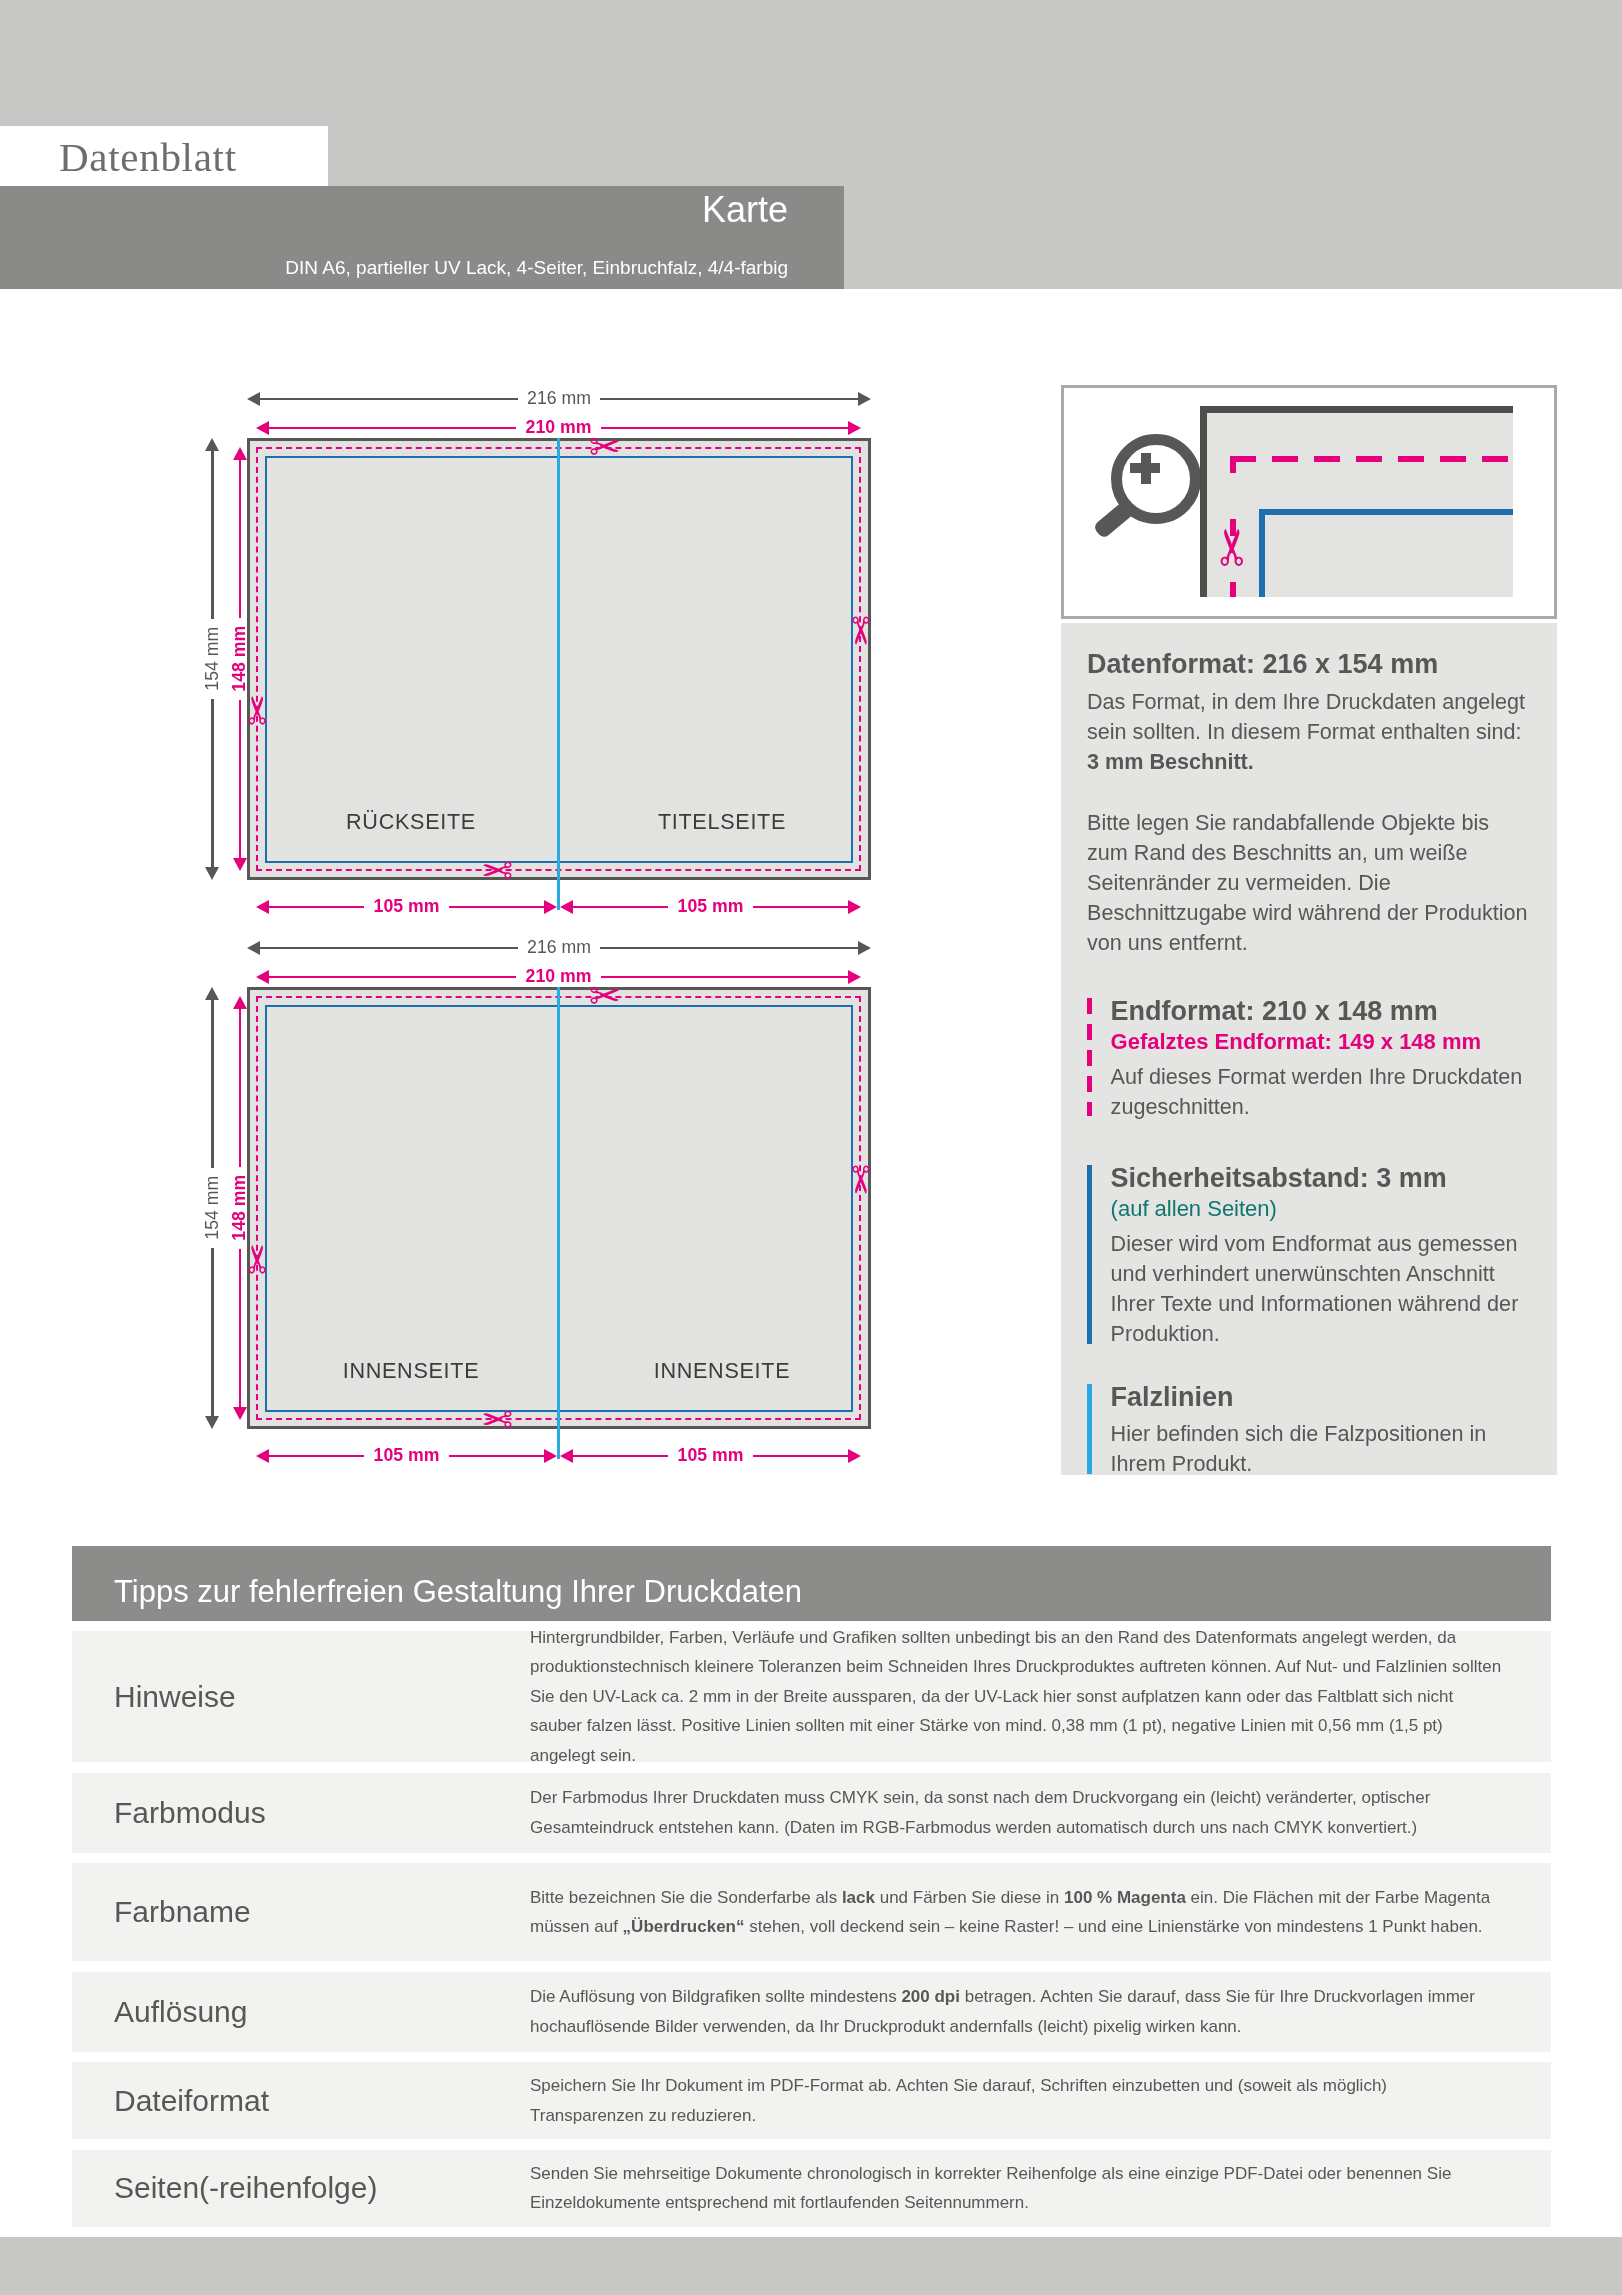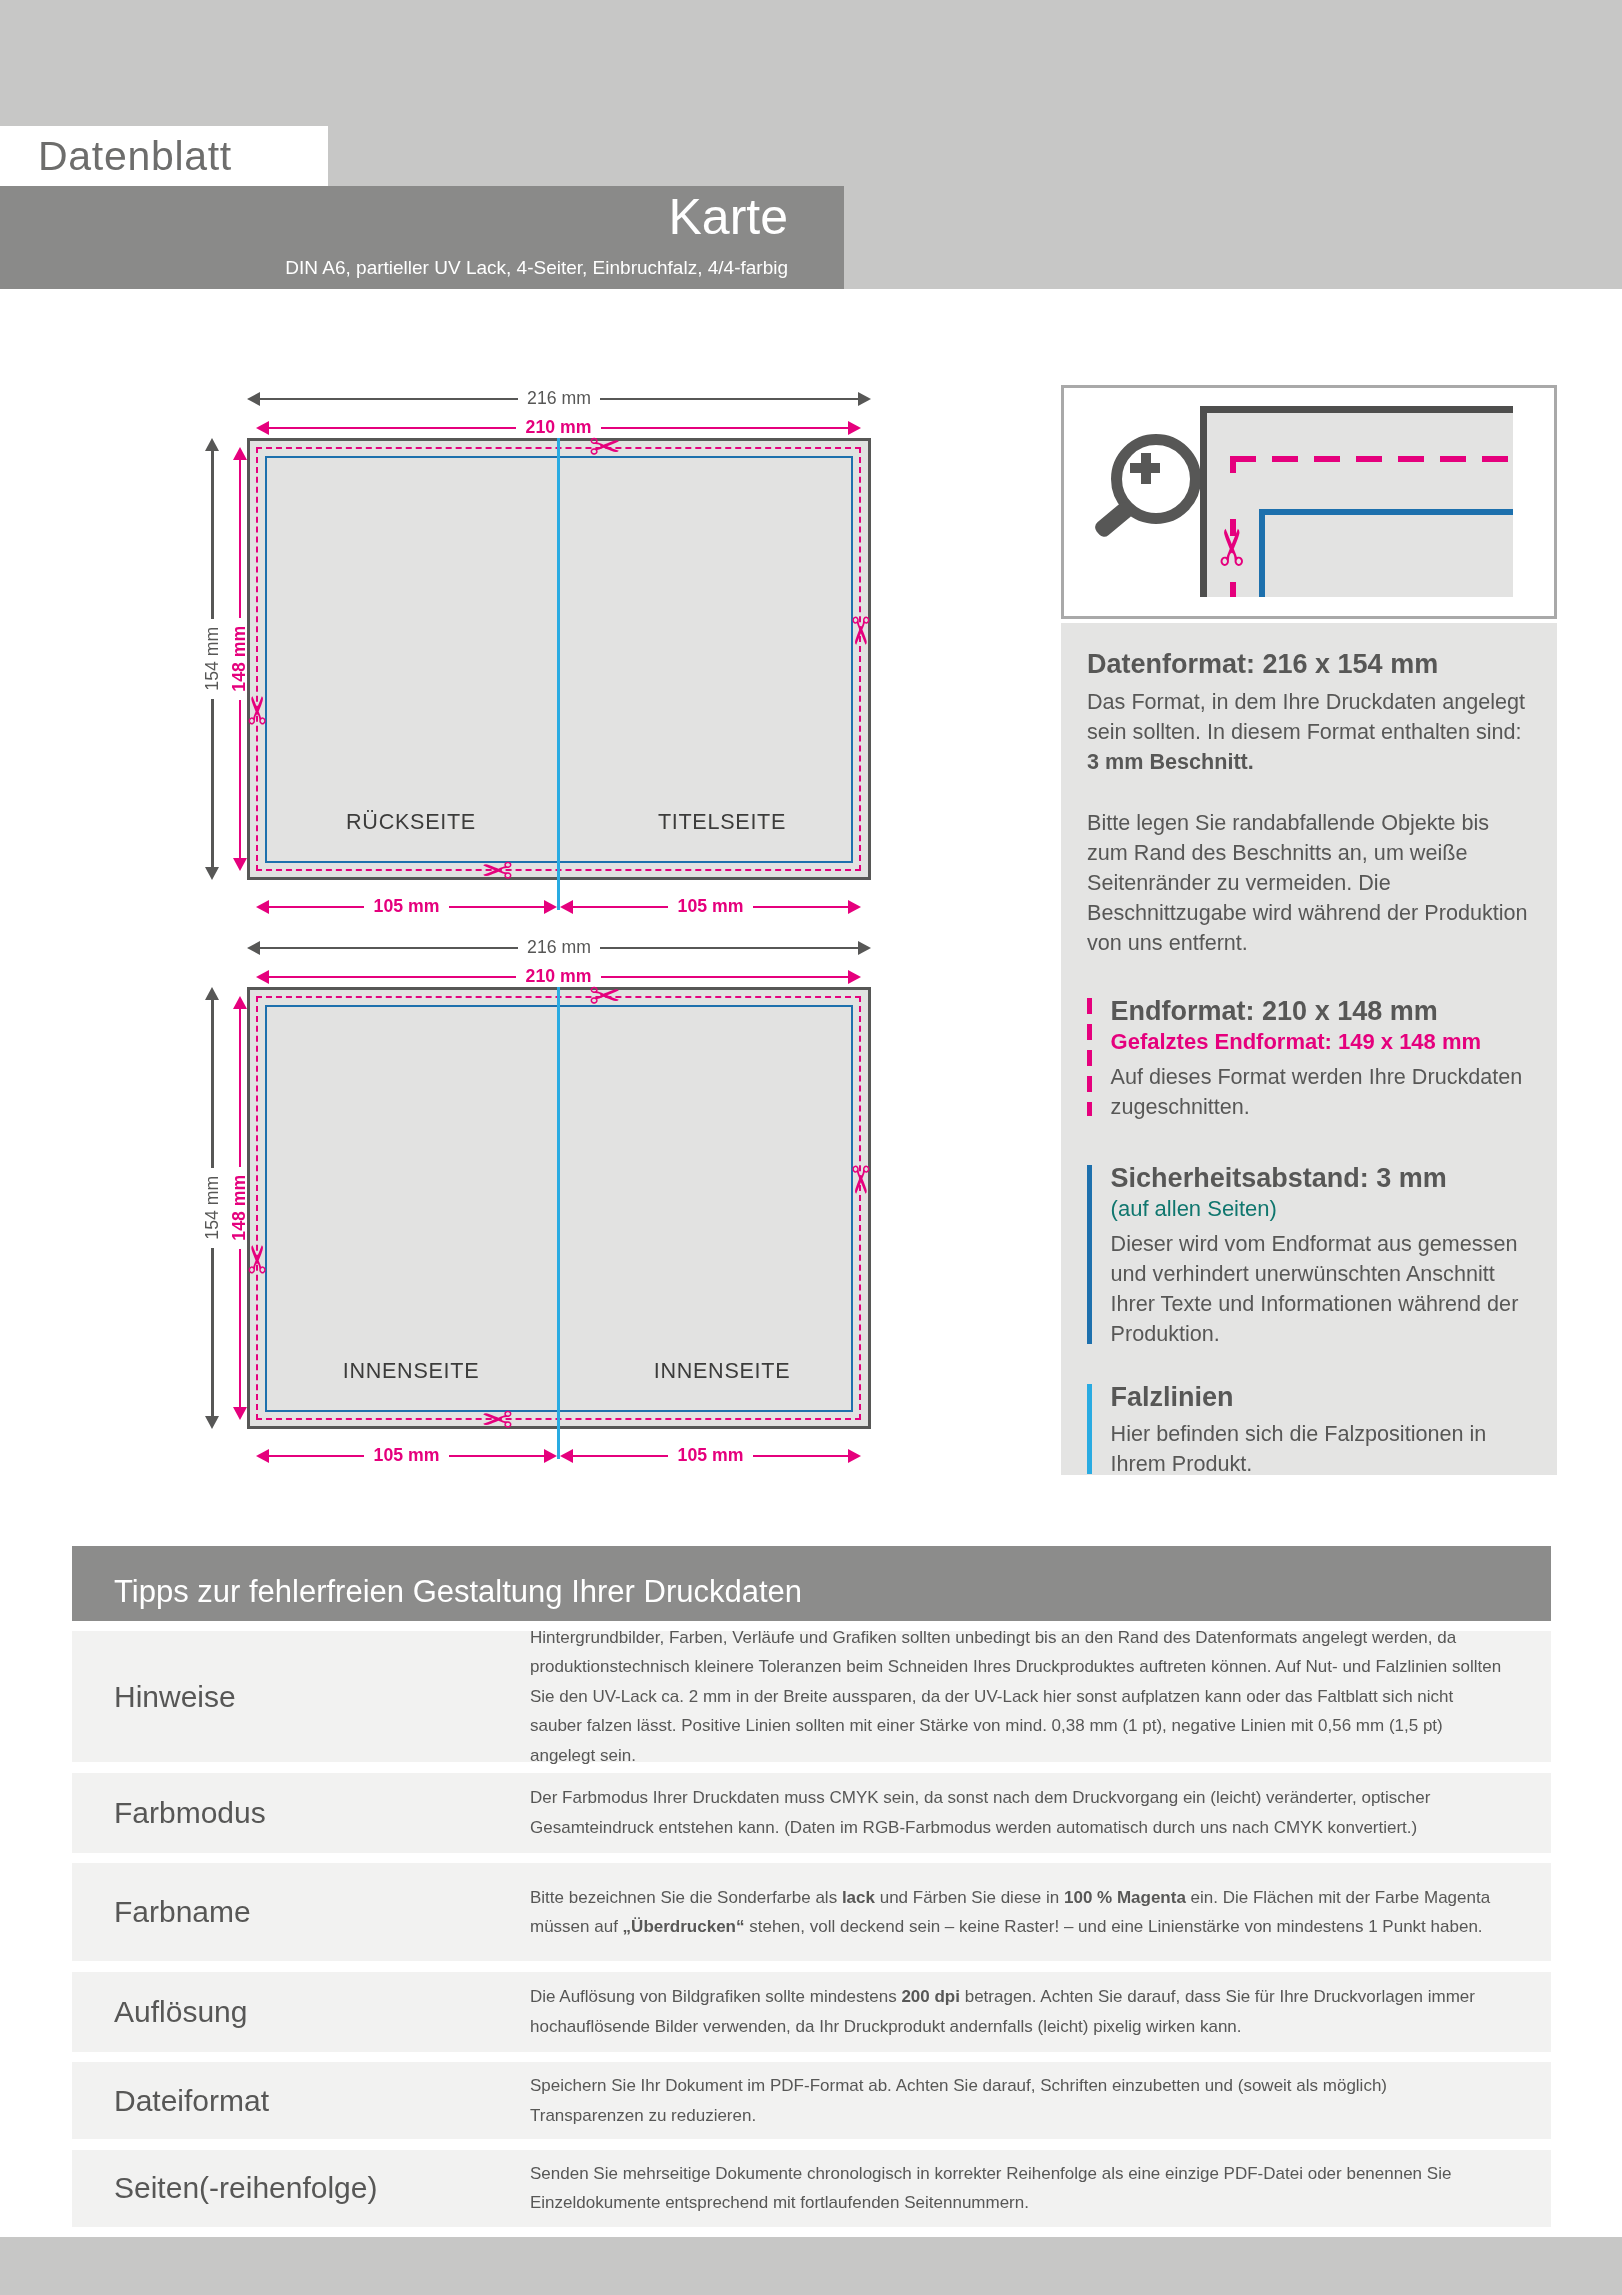--- a/index.html
+++ b/index.html
@@ -3,23 +3,23 @@
 <meta charset="utf-8">
 <style>
   html,body{margin:0;padding:0;background:#ffffff;}
   body{font-family:"Liberation Sans", sans-serif;}
   .page{position:relative;width:1623px;height:2295px;background:#ffffff;overflow:hidden;}
   .abs{position:absolute;box-sizing:border-box;}
 
   
   .hdr-gray{left:0;top:0;width:1623px;height:289px;background:#c7c7c6;}
   .datenblatt-box{left:0;top:126px;width:328px;height:61px;background:#ffffff;display:flex;align-items:center;}
-  .datenblatt-box span{font-size:41px;color:#6d6d6c;padding-left:38px;letter-spacing:0.7px;}
+  .datenblatt-box span{font-size:41px;color:#6d6d6c;padding-left:59px;letter-spacing:0.7px;font-family:Liberation Serif, serif;}
   .title-band{left:0;top:186px;width:844px;height:103px;background:#8a8a89;display:flex;flex-direction:column;align-items:flex-end;justify-content:space-between;padding:5.2px 56px 10.5px 0;box-sizing:border-box;}
-  .title-band .karte{font-size:50px;color:#ffffff;line-height:1.05;}
+  .title-band .karte{font-size:36px;color:#ffffff;line-height:1.05;}
   .title-band .subtitle{font-size:19px;color:#ffffff;}
 
   
   .diagram{left:196px;width:733px;height:553px;}
   .rect-outer{left:51px;top:49px;width:624px;height:442px;background:#e2e2e1;border:3.9px solid #575756;}
   .rect-dashed{left:60px;top:58px;width:605px;height:424px;border:2.6px dashed #e5007d;}
   .rect-blue{left:69px;top:67px;width:588px;height:407px;border:2.6px solid #1d70ad;}
   .fold-line{left:361px;top:49px;width:3.3px;height:472px;background:#29abe2;}
   .plabel{top:420px;width:292px;text-align:center;font-size:21.6px;color:#3c3c3b;letter-spacing:0.7px;}
   .plabel.pl{left:69px;} .plabel.pr{left:364px;margin-left:16px;}

